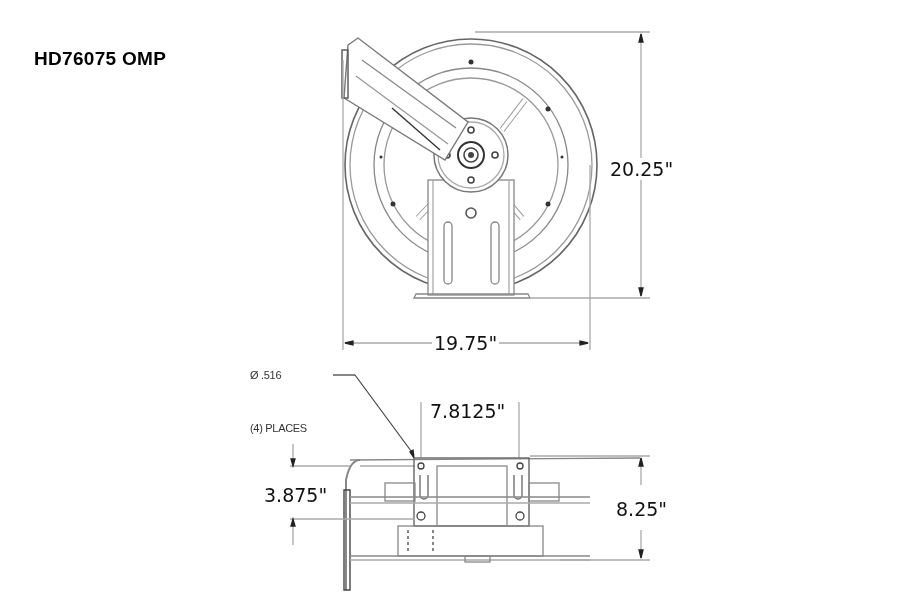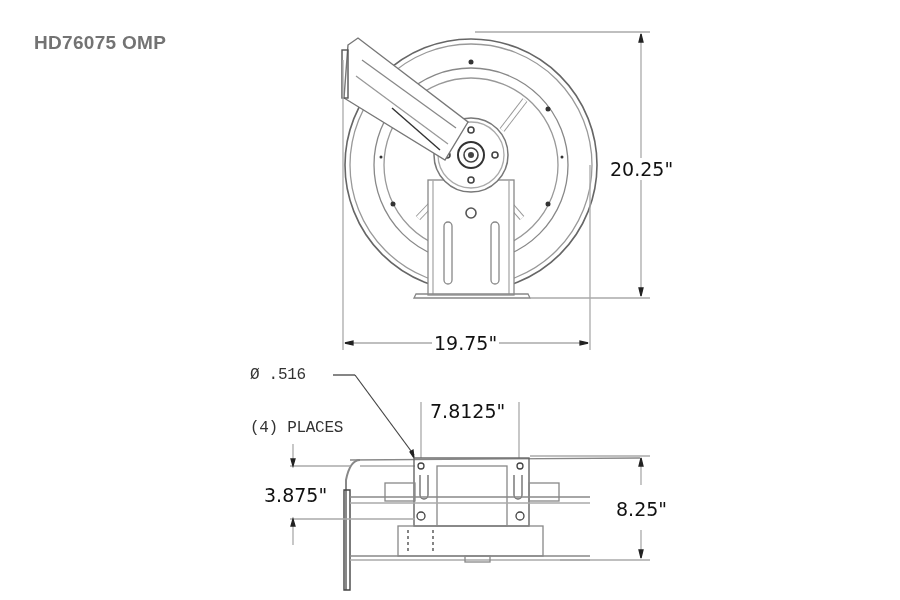--- a/index.html
+++ b/index.html
@@ -1,19 +1,19 @@
 <!DOCTYPE html>
 <html><head>
 <meta charset="utf-8">
 <style>
   html, body { margin:0; padding:0; background:#ffffff; }
   body { width:900px; height:600px; position:relative; overflow:hidden; font-family:"DejaVu Sans", sans-serif; }
-  .title { position:absolute; left:34px; top:32px; font-family:"Liberation Sans", sans-serif; font-weight:bold; font-size:19px; color:#737373; letter-spacing:0.3px; }
+  .title { position:absolute; left:34px; top:48px; font-family:"Liberation Sans", sans-serif; font-weight:bold; font-size:19px; color:#000000; letter-spacing:0.3px; }
   .dim { position:absolute; font-family:"DejaVu Sans", sans-serif; font-size:19px; color:#111; background:#fff; line-height:22px; padding:0 2px; }
-  .note { position:absolute; font-family:Liberation Mono, monospace; font-size:16px; color:#333; line-height:14px; letter-spacing:-0.3px; }
+  .note { position:absolute; font-family:Liberation Sans, sans-serif; font-size:11px; color:#333; line-height:14px; letter-spacing:-0.3px; }
   svg { position:absolute; left:0; top:0; }
 </style>
 </head>
 <body>
 
 <div class="title">HD76075 OMP</div>
 
 <svg width="900" height="600" viewBox="0 0 900 600">
   <g fill="none" stroke="#777" stroke-width="1.3">
 

